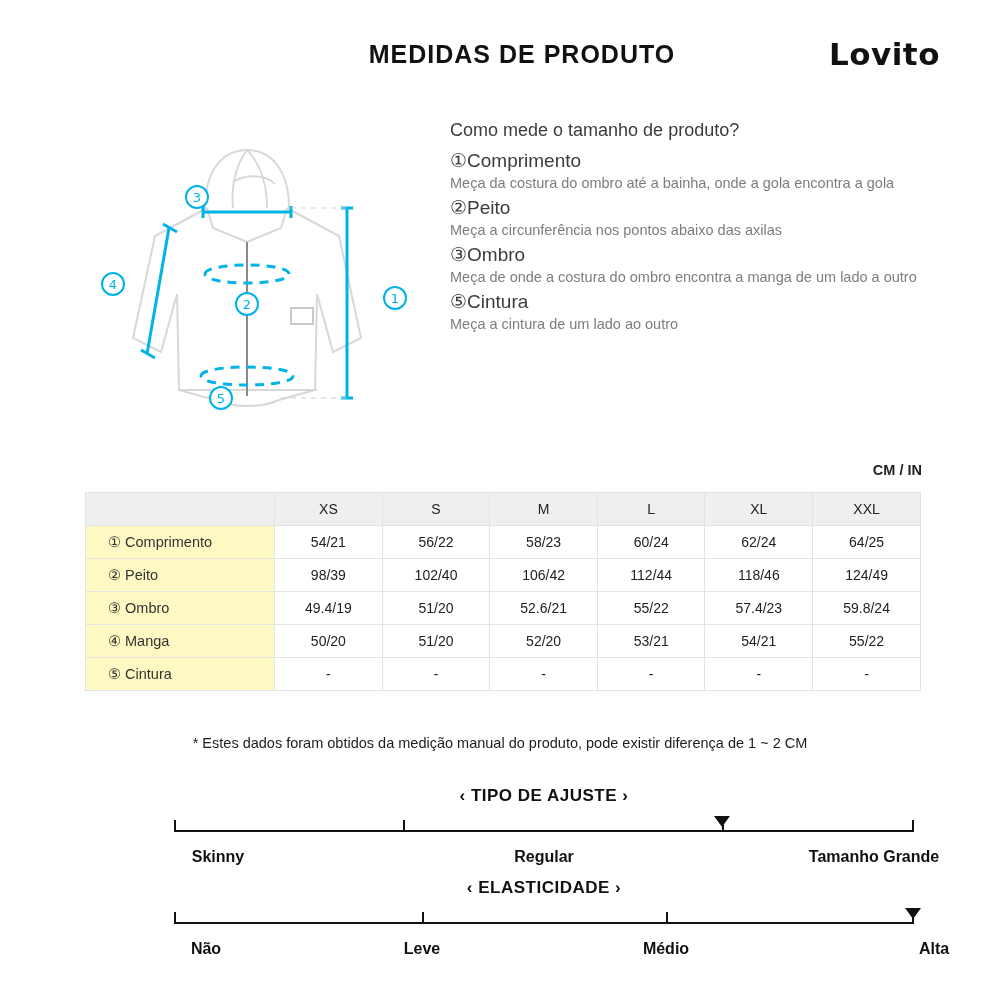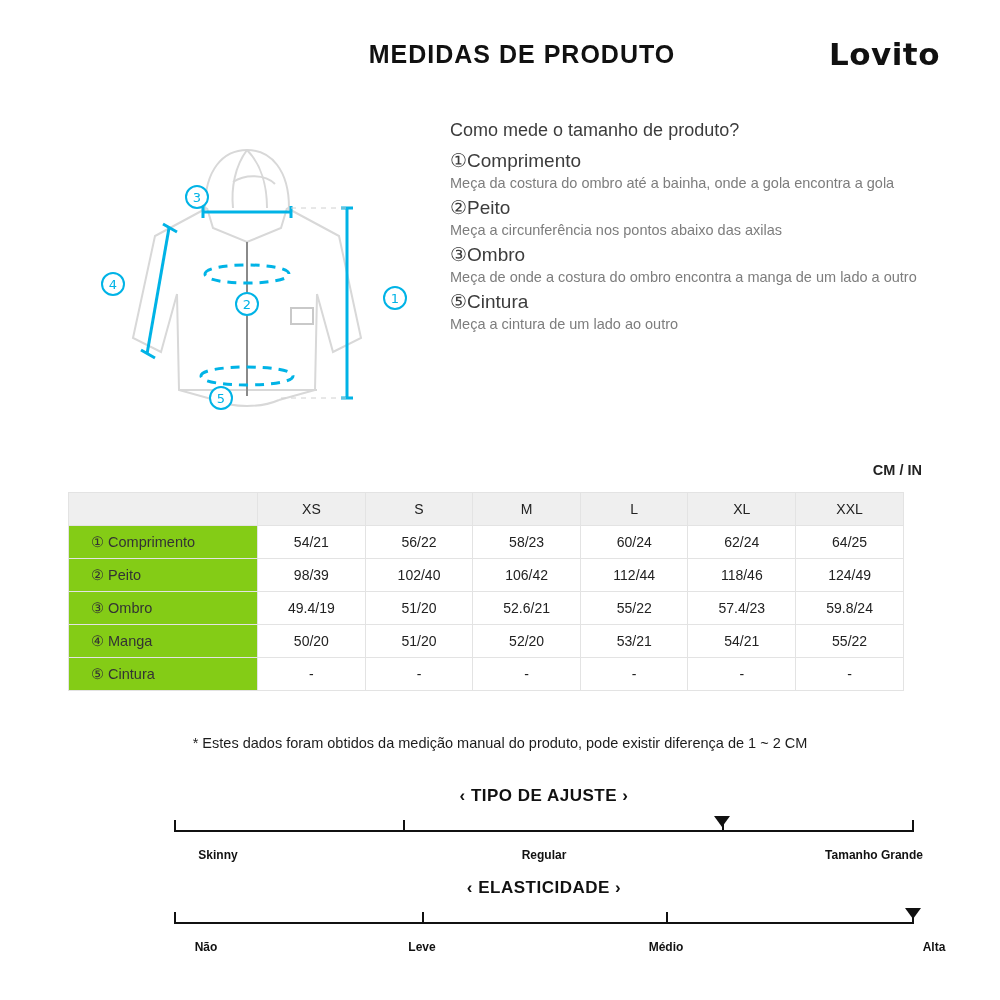--- a/index.html
+++ b/index.html
@@ -92,21 +92,21 @@
     right: 78px;
     top: 462px;
     font-size: 14.5px;
     font-weight: bold;
     color: #222;
   }
 
   
   .size-table {
     position: absolute;
-    left: 68px;
+    left: 85px;
     top: 492px;
     width: 836px;
     border-collapse: collapse;
     font-size: 14px;
   }
   .size-table td, .size-table th {
     border: 1px solid #e3e3e3;
     height: 30px;
     text-align: center;
     font-weight: normal;
@@ -114,21 +114,21 @@
   }
   .size-table thead th {
     background: #efefef;
     font-size: 14px;
     color: #222;
   }
   .size-table th.corner {
     width: 172px;
   }
   .size-table tbody th.rowhead {
-    background: #84cc16;
+    background: #fef9c3;
     text-align: left;
     padding-left: 22px;
     font-size: 14.5px;
     color: #333;
     width: 172px;
   }
   .size-table tbody td {
     width: 110px;
   }
 
@@ -188,21 +188,21 @@
     border-top: 11px solid #111;
   }
   .scale-labels {
     position: relative;
     width: 740px;
     margin: 6px auto 0 auto;
     height: 20px;
   }
   .scale-labels span {
     position: absolute;
-    font-size: 12px;
+    font-size: 16px;
     font-weight: bold;
     color: #111;
     transform: translateX(-50%);
     white-space: nowrap;
   }
 </style>
 </head>
 <body>
 
 <div class="page">

